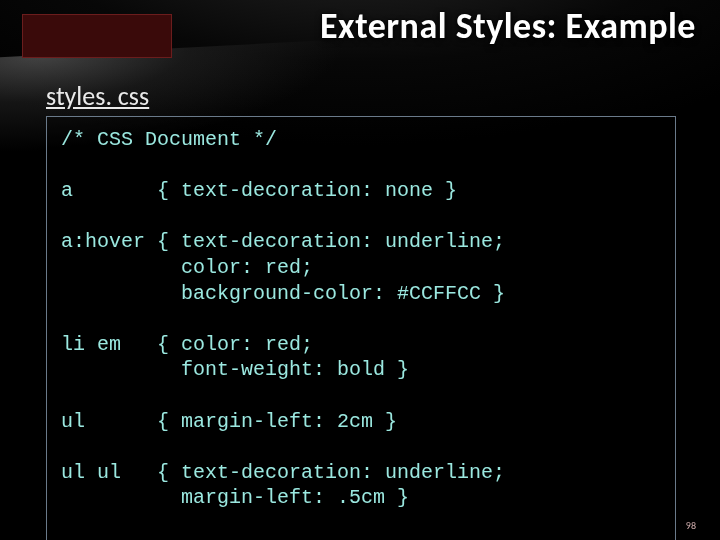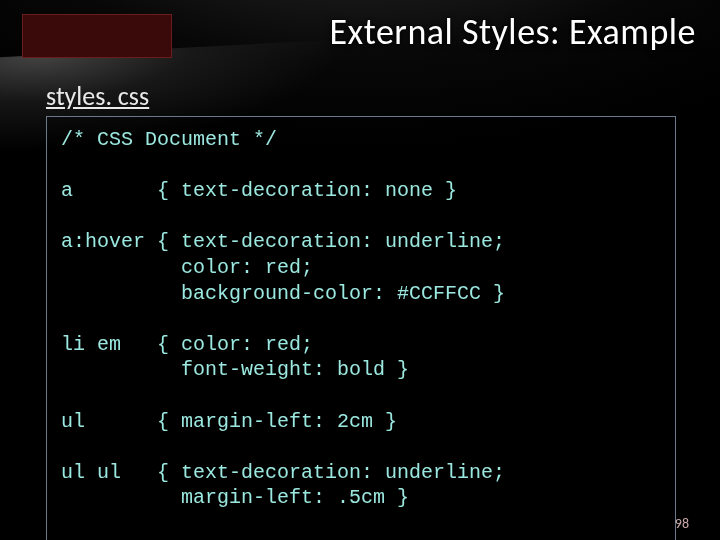--- a/index.html
+++ b/index.html
@@ -25,23 +25,23 @@
   }
   .logo-box {
     position: absolute;
     top: 14px; left: 22px;
     width: 150px; height: 44px;
     background: #3a0a0a;
     border: 1px solid #6b1d1d;
   }
   .title {
     position: absolute;
-    top: 10px; right: 24px;
+    top: 4px; right: 24px;
     font-size: 36px;
-    font-weight: 400;
+    font-weight: 700;
     color: #fff;
     letter-spacing: 0.5px;
     text-shadow: 0 2px 6px rgba(0,0,0,0.9), 0 0 2px #000;
   }
   .filename {
     position: absolute;
     top: 80px; left: 46px;
     font-size: 26px;
     color: #eaeaea;
     text-decoration: underline;
@@ -56,22 +56,22 @@
   }
   .code {
     font-family: Consolas, "Courier New", monospace;
     font-size: 20px;
     line-height: 1.28;
     color: #9be8e0;
     white-space: pre;
   }
   .pagenum {
     position: absolute;
-    bottom: 8px; right: 31px;
-    font-size: 14px;
+    bottom: 8px; right: 24px;
+    font-size: 10px;
     color: #caa;
     text-align: right;
   }
 </style>
 </head>
 <body>
 
 <div class="slide">
   <div class="swoosh"></div>
 

